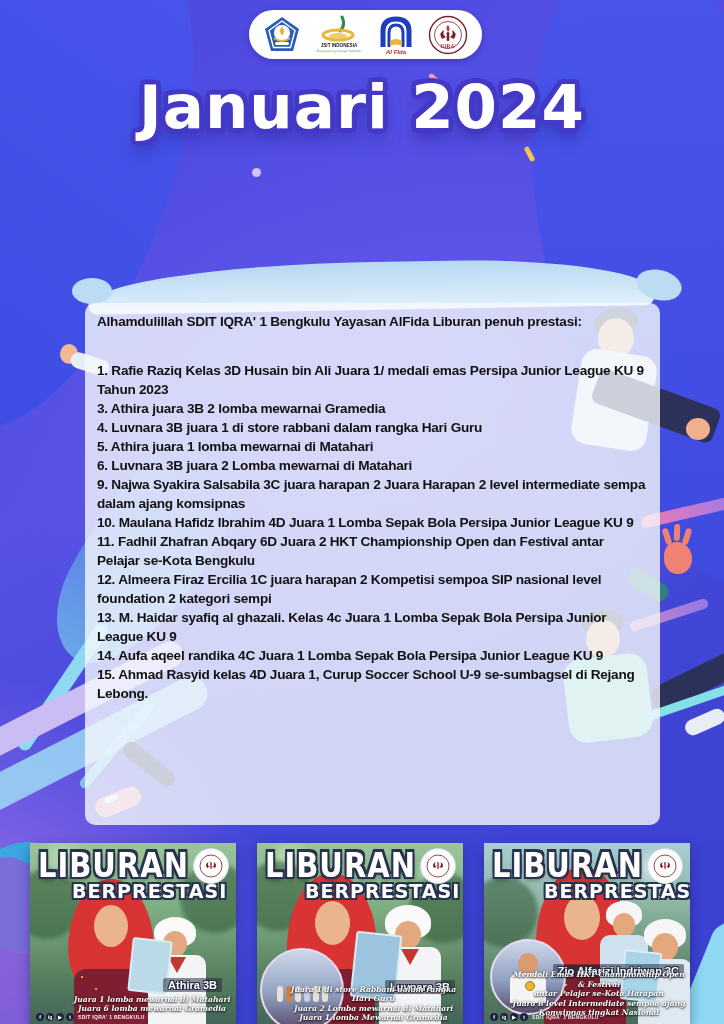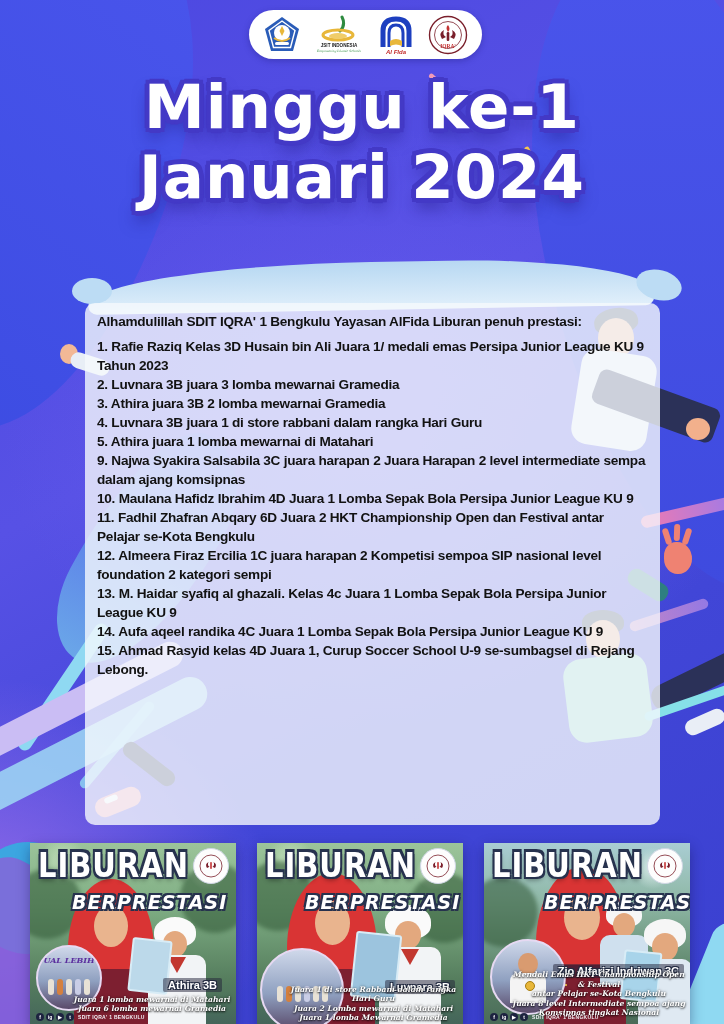--- a/index.html
+++ b/index.html
@@ -73,21 +73,21 @@
     text-shadow:
       -4px -4px 0 #4339c6, 4px -4px 0 #4339c6, -4px 4px 0 #4339c6, 4px 4px 0 #4339c6,
       -5px 0 0 #4339c6, 5px 0 0 #4339c6, 0 -5px 0 #4339c6, 0 5px 0 #4339c6,
       0 10px 16px rgba(28,20,120,.5);}
   .main-title span{display:block;}
   
   .content-box{left:85px;top:303px;width:575px;height:522px;z-index:5;
     background:rgba(245,249,253,.80);border-radius:10px;box-sizing:border-box;
     padding:9px 12px;color:#121212;}
   .content-box p{margin:0;font-weight:700;font-size:13.6px;line-height:19px;letter-spacing:-0.25px;}
-  .content-box p.intro{margin-bottom:6px;}
+  .content-box p.intro{margin-bottom:30px;}
   
   .card{top:843px;width:206px;height:181px;overflow:hidden;z-index:6;background:#6a8f6e;
     box-shadow:0 5px 12px rgba(15,15,70,.4);}
   .c1{left:30px;} .c2{left:257px;} .c3{left:484px;}
   .photo{position:absolute;inset:0;}
   .c1 .photo,.c2 .photo{background:
       radial-gradient(26px 26px at 86% 16%, rgba(232,246,220,.85), transparent 70%),
       radial-gradient(34px 34px at 16% 10%, rgba(216,240,206,.7), transparent 70%),
       linear-gradient(#9cc49a 0%,#7fae84 35%,#567e5e 75%,#44655a 100%);}
   .c3 .photo{background:
@@ -101,22 +101,22 @@
       radial-gradient(3px 3px at 22px 20px,#d9a441 40%,transparent 45%),
       #7d1f30;border-radius:12px 12px 0 0;}
   .kid-body{position:absolute;background:#f2f4f6;border-radius:10px 10px 0 0;}
   .kid-face{position:absolute;background:#e3a87e;border-radius:50%;}
   .kid-cap{position:absolute;background:#fafafa;border-radius:50% 50% 40% 40%;}
   .scarf{position:absolute;width:0;height:0;border-left:9px solid transparent;border-right:9px solid transparent;border-top:16px solid #c2372f;}
   .paper{position:absolute;background:#bcd9ea;border:2px solid #d8ecf6;border-radius:3px;transform:rotate(6deg);}
   .card-title{position:absolute;left:8px;top:5px;z-index:3;color:#fff;font-family:"DejaVu Sans","Liberation Sans",sans-serif;font-weight:800;}
   .lt1{font-size:29px;line-height:30px;letter-spacing:1px;transform:scaleY(1.15);transform-origin:top left;
     text-shadow:-2px -2px 0 #27324e,2px -2px 0 #27324e,-2px 2px 0 #27324e,2px 2px 0 #27324e,0 3px 5px rgba(0,0,0,.4);}
-  .lt2{font-size:19px;line-height:20px;letter-spacing:1px;margin-top:14px;
-    text-shadow:-2px -2px 0 #27324e,2px -2px 0 #27324e,-2px 2px 0 #27324e,2px 2px 0 #27324e;font-style:italic;}
+  .lt2{font-size:19px;line-height:20px;letter-spacing:1px;margin-top:3px;
+    text-shadow:-2px -2px 0 #27324e,2px -2px 0 #27324e,-2px 2px 0 #27324e,2px 2px 0 #27324e;}
   .c1 .lt2{margin-left:34px;} .c2 .lt2{margin-left:40px;} .c3 .lt2{margin-left:52px;}
   .iqra-mini{position:absolute;top:5px;right:7px;width:34px;height:34px;border-radius:50%;background:#fdfdfd;z-index:3;
     border:1px solid #cfd6e4;display:flex;align-items:center;justify-content:center;}
   .inset{position:absolute;border-radius:50%;overflow:hidden;border:2px solid #e6d9f2;z-index:3;
     background:linear-gradient(#cfd8ea 0%,#8fa0c0 55%,#5a4a6a 100%);}
   .c1 .inset{left:6px;bottom:13px;width:62px;height:62px;}
   .c2 .inset{left:3px;bottom:-8px;width:80px;height:80px;}
   .c3 .inset{left:6px;bottom:9px;width:72px;height:72px;}
   .inset-label{position:absolute;left:0;right:0;top:8px;text-align:center;font-style:italic;font-weight:700;
     font-size:8px;color:#5b2f9e;font-family:"DejaVu Serif",serif;}
@@ -224,31 +224,30 @@
         <path d="M14 24 q-4 -6 2 -9 q-2 5 2 7 z" fill="#7a1f2b"></path>
         <path d="M26 24 q4 -6 -2 -9 q2 5 -2 7 z" fill="#7a1f2b"></path>
         <path d="M20 10 q3 4 0 7 q-3 -4 0 -7" fill="#c23232"></path>
         <rect x="18.7" y="17" width="2.6" height="9" rx="1.2" fill="#7a1f2b"></rect>
         <text x="20" y="33" text-anchor="middle" font-size="5.4" font-weight="bold" fill="#c22a2a" font-family="Liberation Serif, serif">IQRA'</text>
       </svg>
     </span>
   </div>
 
   <h1 class="abs main-title" style="margin:0;">
-    <span>Minggu ke-1</span>
     <span>Januari 2024</span>
   </h1>
 
   <div class="abs content-box">
     <p class="intro">Alhamdulillah SDIT IQRA' 1 Bengkulu Yayasan AlFida Liburan penuh prestasi:</p>
     <p>1. Rafie Raziq Kelas 3D Husain bin Ali Juara 1/ medali emas Persipa Junior League KU 9 Tahun 2023</p>
-    <p>2. Luvnara 3B juara 3 lomba mewarnai Gramedia</p>
     <p>3. Athira juara 3B 2 lomba mewarnai Gramedia</p>
     <p>4. Luvnara 3B juara 1 di store rabbani dalam rangka Hari Guru</p>
     <p>5. Athira juara 1 lomba mewarnai di Matahari</p>
+    <p>6. Luvnara 3B juara 2 Lomba mewarnai di Matahari</p>
     <p>9. Najwa Syakira Salsabila 3C juara harapan 2 Juara Harapan 2 level intermediate sempa dalam ajang komsipnas</p>
     <p>10. Maulana Hafidz Ibrahim 4D Juara 1 Lomba Sepak Bola Persipa Junior League KU 9</p>
     <p>11. Fadhil Zhafran Abqary 6D Juara 2 HKT Championship Open dan Festival antar Pelajar se-Kota Bengkulu</p>
     <p>12. Almeera Firaz Ercilia 1C juara harapan 2 Kompetisi sempoa SIP nasional level foundation 2 kategori sempi</p>
     <p>13. M. Haidar syafiq al ghazali. Kelas 4c Juara 1 Lomba Sepak Bola Persipa Junior League KU 9</p>
     <p>14. Aufa aqeel randika 4C Juara 1 Lomba Sepak Bola Persipa Junior League KU 9</p>
     <p>15.  Ahmad Rasyid kelas 4D  Juara 1, Curup Soccer School U-9 se-sumbagsel di Rejang Lebong.</p>
   </div>
 
   <div class="abs card c1">
@@ -268,30 +267,20 @@
       <div class="lt1">LIBURAN</div>
       <div class="lt2">BERPRESTASI</div>
     </div>
     <div class="iqra-mini">
       <svg width="26" height="26" viewBox="0 0 26 26">
           <circle cx="13" cy="13" r="11" fill="none" stroke="#7a1f2b" stroke-width="0.8"></circle>
           <path d="M9 15 q-2.5 -4 1.5 -6 q-1.5 3.5 1 4.8 z" fill="#7a1f2b"></path>
           <path d="M17 15 q2.5 -4 -1.5 -6 q1.5 3.5 -1 4.8 z" fill="#7a1f2b"></path>
           <rect x="12.2" y="9" width="1.6" height="7" rx="0.8" fill="#c23232"></rect>
         </svg>
-    </div>
-    <div class="inset">
-      <div class="inset-label">UAL LEBIH</div>
-      <div class="inset-kids">
-          <i></i>
-          <i></i>
-          <i></i>
-          <i></i>
-          <i></i>
-        </div>
     </div>
     <div class="name-tag">Athira 3B</div>
     <div class="caption">
       <div>Juara 1 lomba mewarnai di Matahari</div>
       <div>Juara 6 lomba mewarnai Gramedia</div>
     </div>
     <div class="social">
       <i>f</i>
       <i>ig</i>
       <i>▶</i>
@@ -370,21 +359,21 @@
         </svg>
     </div>
     <div class="inset">
       <div class="inset-boy-face"></div>
       <div class="inset-boy-body"></div>
       <div class="medal"></div>
     </div>
     <div class="name-tag">Zio Alfarizi Indriwan 3C</div>
     <div class="caption">
       <div>Mendali Emas HKT Championship Open &amp; Festival</div>
-      <div>antar Pelajar se-Kota Bengkulu</div>
+      <div>antar Pelajar se-Kota Harapan</div>
       <div>Juara 8 level Intermediate sempoa ajang</div>
       <div>Komsipnas tingkat Nasional</div>
     </div>
     <div class="social">
       <i>f</i>
       <i>ig</i>
       <i>▶</i>
       <i>t</i>
       <span class="social-text">SDIT IQRA' 1 BENGKULU</span>
     </div>

